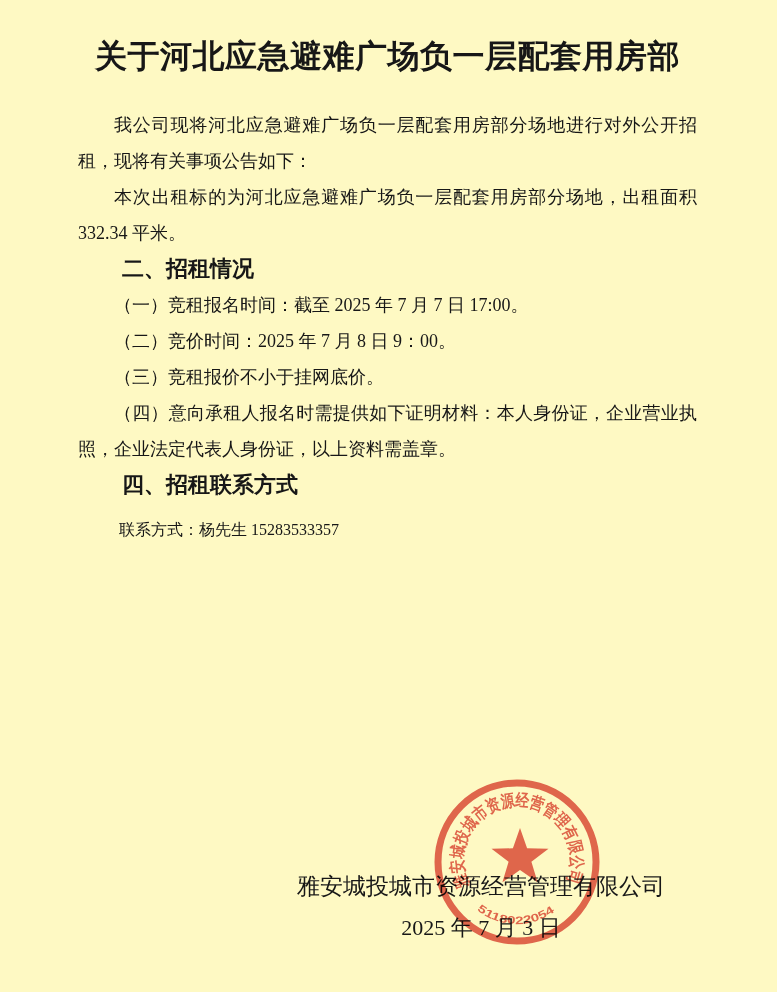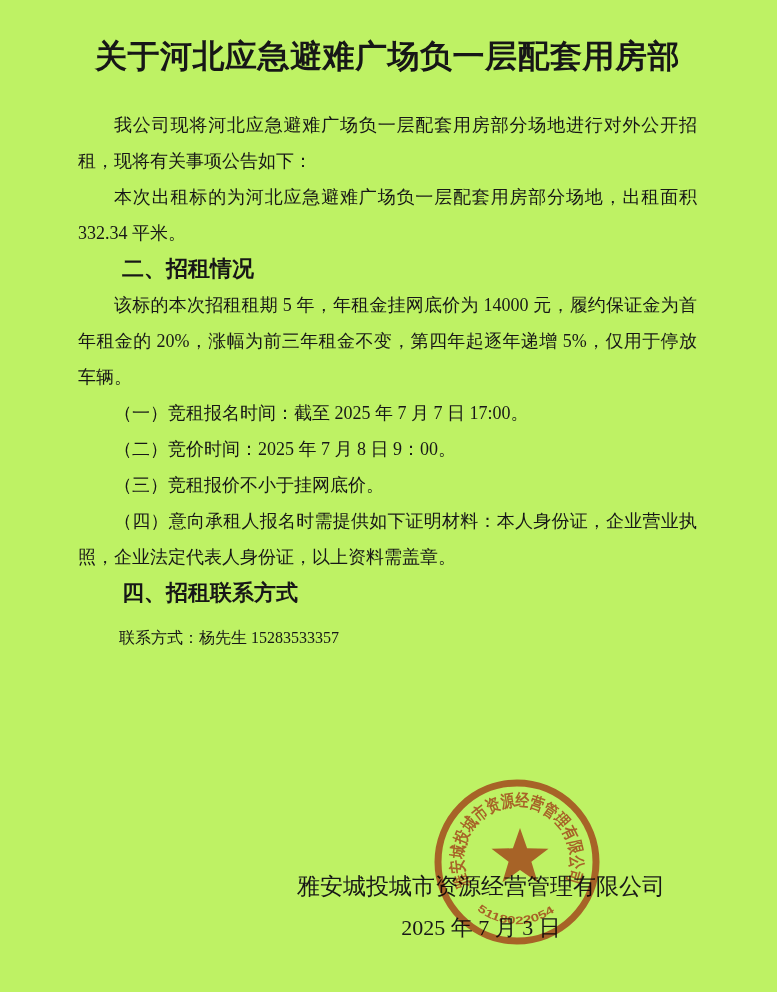--- a/index.html
+++ b/index.html
@@ -1,20 +1,20 @@
 <!DOCTYPE html>
 <html><head>
 <meta charset="utf-8">
 <style>
   html, body { margin: 0; padding: 0; background: #ffffff; }
   .page {
     position: relative;
     width: 777px;
     height: 992px;
-    background: #bef264;
+    background: #fef9c3;
     overflow: hidden;
     font-family: "Liberation Serif", serif;
     color: #171717;
   }
   .content {
     position: absolute;
     left: 78px;
     right: 80px;
     top: 34px;
   }
@@ -88,21 +88,20 @@
   <div class="content">
     <h1 class="doc-title">
       <span class="title-line">关于河北应急避难广场负一层配套用房部</span>
     </h1>
 
     <p class="para">我公司现将河北应急避难广场负一层配套用房部分场地进行对外公开招租，现将有关事项公告如下：</p>
 
     <p class="para">本次出租标的为河北应急避难广场负一层配套用房部分场地，出租面积 332.34 平米。</p>
 
     <h2 class="heading">二、招租情况</h2>
-    <p class="para">该标的本次招租租期 5 年，年租金挂网底价为 14000 元，履约保证金为首年租金的 20%，涨幅为前三年租金不变，第四年起逐年递增 5%，仅用于停放车辆。</p>
 
     <p class="para">（一）竞租报名时间：截至 2025 年 7 月 7 日 17:00。</p>
     <p class="para">（二）竞价时间：2025 年 7 月 8 日 9：00。</p>
     <p class="para">（三）竞租报价不小于挂网底价。</p>
     <p class="para">（四）意向承租人报名时需提供如下证明材料：本人身份证，企业营业执照，企业法定代表人身份证，以上资料需盖章。</p>
 
     <h2 class="heading">四、招租联系方式</h2>
     <p class="contact-line">联系方式：杨先生 15283533357</p>
   </div>
 

